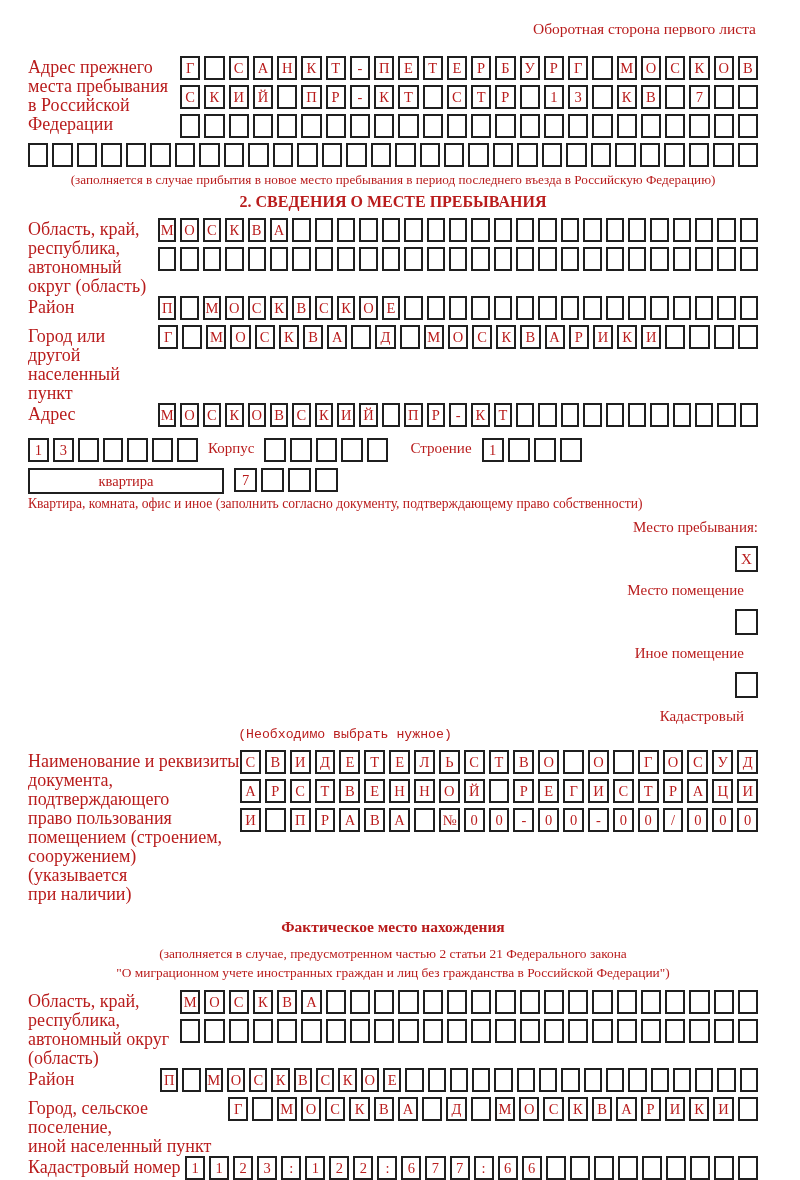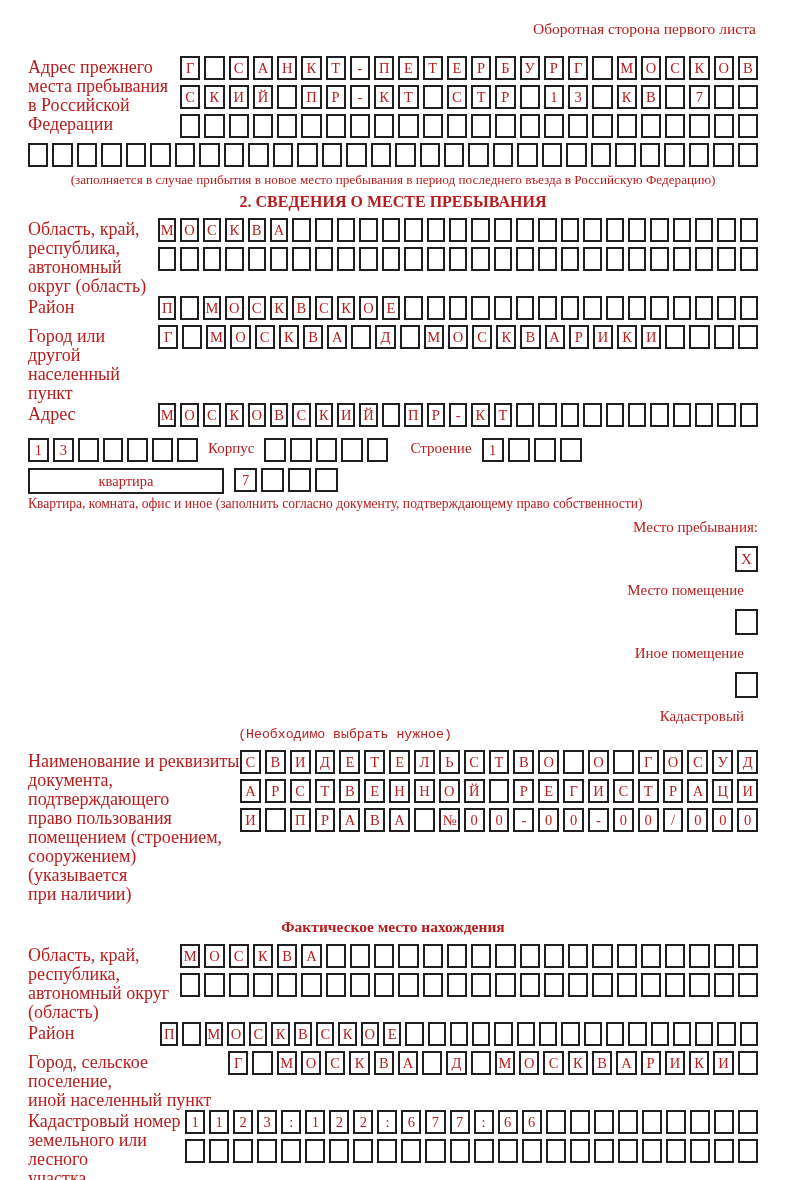--- a/index.html
+++ b/index.html
@@ -457,20 +457,22 @@
             <span class="cell">0</span>
             <span class="cell">/</span>
             <span class="cell">0</span>
             <span class="cell">0</span>
             <span class="cell">0</span>
           </div>
       </div>
     </div>
 
     <div class="sub-title">Фактическое место нахождения</div>
+    <div class="center-note">(заполняется в случае, предусмотренном частью 2 статьи 21 Федерального закона
+"О миграционном учете иностранных граждан и лиц без гражданства в Российской Федерации")</div>
 
     <div class="field">
       <div class="lbl w152">Область, край,
 республика,
 автономный округ
 (область)</div>
       <div class="grow">
         <div class="cellrow">
             <span class="cell">М</span>
             <span class="cell">О</span>

